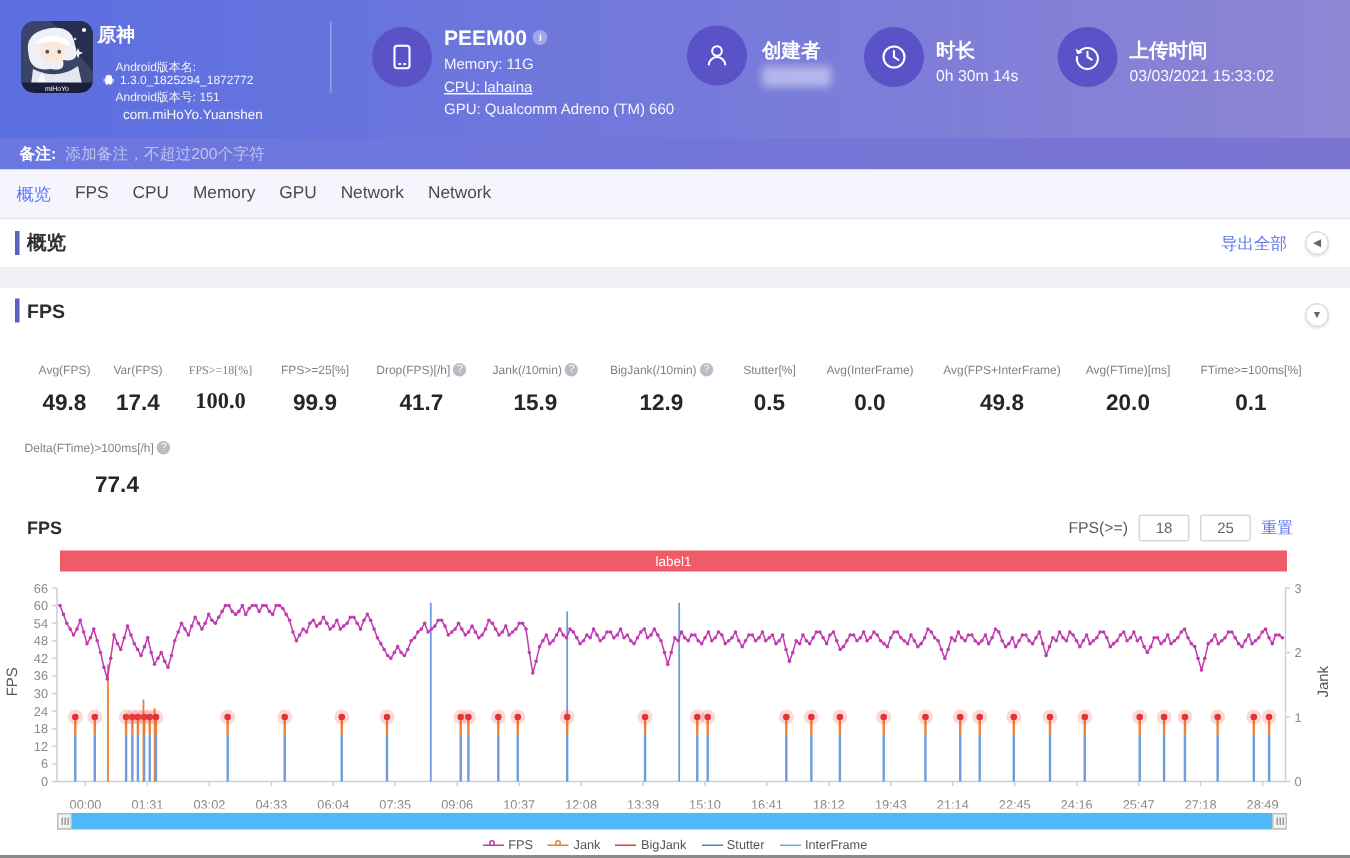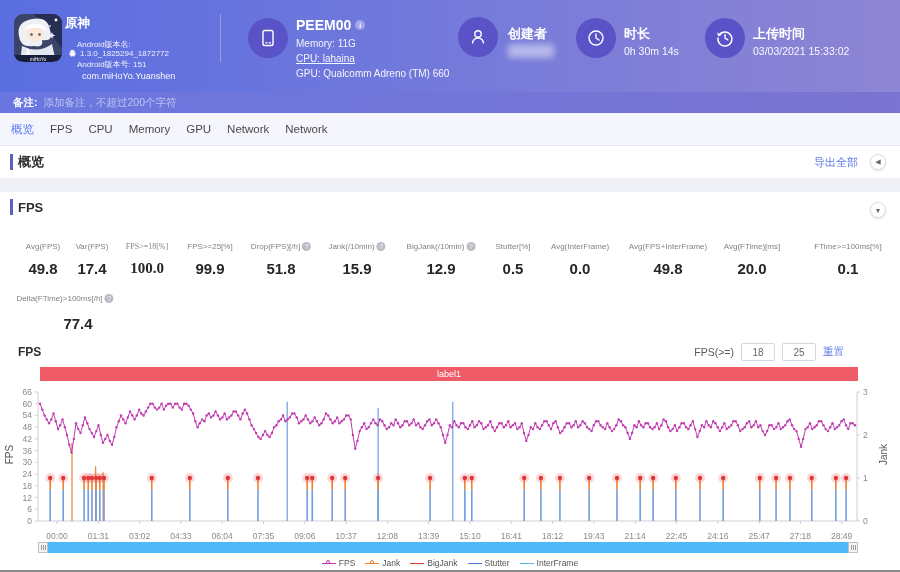--- a/index.html
+++ b/index.html
@@ -62,21 +62,21 @@
 .metric { position:absolute; transform:translateX(-50%); text-align:center; white-space:nowrap; }
 .m-label { font-size:8px; color:#828282; display:flex; align-items:center; gap:2px; justify-content:center; }
 .m-value { font-size:15px; font-weight:bold; color:#262626; margin-top:9px; }
 .q-circ { display:inline-flex; width:9px; height:9px; border-radius:50%; background:#b9bcc4; color:#fff; font-size:7px; align-items:center; justify-content:center; }
 .metric-d-label { position:absolute; left:65px; top:102px; transform:translateX(-50%); }
 .metric-d-value { position:absolute; left:78px; top:123px; transform:translateX(-50%); font-size:15px; font-weight:bold; color:#262626; }
 
 
 .chart-head { position:absolute; top:146px; left:0; width:100%; height:24px; }
 .chart-title { position:absolute; left:18px; top:7px; font-size:12px; font-weight:bold; color:#2e2e2e; }
-.fps-filter { position:absolute; right:56px; top:5px; display:flex; align-items:center; gap:7px; font-size:10.5px; color:#5a5a5a; }
+.fps-filter { position:absolute; right:38px; top:5px; display:flex; align-items:center; gap:7px; font-size:10.5px; color:#5a5a5a; }
 .fps-input { width:34px; height:18px; border:1px solid #d5d7de; border-radius:2px; text-align:center; font-size:10px; color:#666; font-family:inherit; }
 .reset-link { color:#5b76e8; cursor:pointer; }
 .banner { position:absolute; top:175px; left:40px; width:818px; height:14px; background:#ef5b67; color:#fff; font-size:9px; text-align:center; line-height:14px; }
 
 .chart-wrap { position:absolute; top:195px; left:0; }
 .rot-label { position:absolute; font-size:10px; color:#555; transform:rotate(-90deg); transform-origin:center; }
 .rot-left { left:-6px; top:62px; width:30px; text-align:center; }
 .rot-right { left:868px; top:62px; width:30px; text-align:center; }
 
 
@@ -216,21 +216,21 @@
       <div class="metric" style="left: 147px; font-family: Liberation Serif, serif;">
         <div class="m-label">FPS&gt;=18[%]</div>
         <div class="m-value">100.0</div>
       </div>
       <div class="metric" style="left: 210px; text-align: center;">
         <div class="m-label">FPS&gt;=25[%]</div>
         <div class="m-value">99.9</div>
       </div>
       <div class="metric" style="left: 281px;">
         <div class="m-label">Drop(FPS)[/h]<span class="q-circ">?</span></div>
-        <div class="m-value">51.8</div>
+        <div class="m-value">41.7</div>
       </div>
       <div class="metric" style="left: 357px;">
         <div class="m-label">Jank(/10min)<span class="q-circ">?</span></div>
         <div class="m-value">15.9</div>
       </div>
       <div class="metric" style="left: 441px;">
         <div class="m-label">BigJank(/10min)<span class="q-circ">?</span></div>
         <div class="m-value">12.9</div>
       </div>
       <div class="metric" style="left: 513px;">
@@ -242,21 +242,21 @@
         <div class="m-value">0.0</div>
       </div>
       <div class="metric" style="left: 668px;">
         <div class="m-label">Avg(FPS+InterFrame)</div>
         <div class="m-value">49.8</div>
       </div>
       <div class="metric" style="left: 752px;">
         <div class="m-label">Avg(FTime)[ms]</div>
         <div class="m-value">20.0</div>
       </div>
-      <div class="metric" style="left: 834px; margin-left: 14px;">
+      <div class="metric" style="left: 834px;">
         <div class="m-label">FTime&gt;=100ms[%]</div>
         <div class="m-value">0.1</div>
       </div>
     </div>
   <div class="metric-d-label m-label">
       <span>Delta(FTime)&gt;100ms[/h]</span>
       <span class="q-circ">?</span>
     </div>
   <div class="metric-d-value">77.4</div>
 

